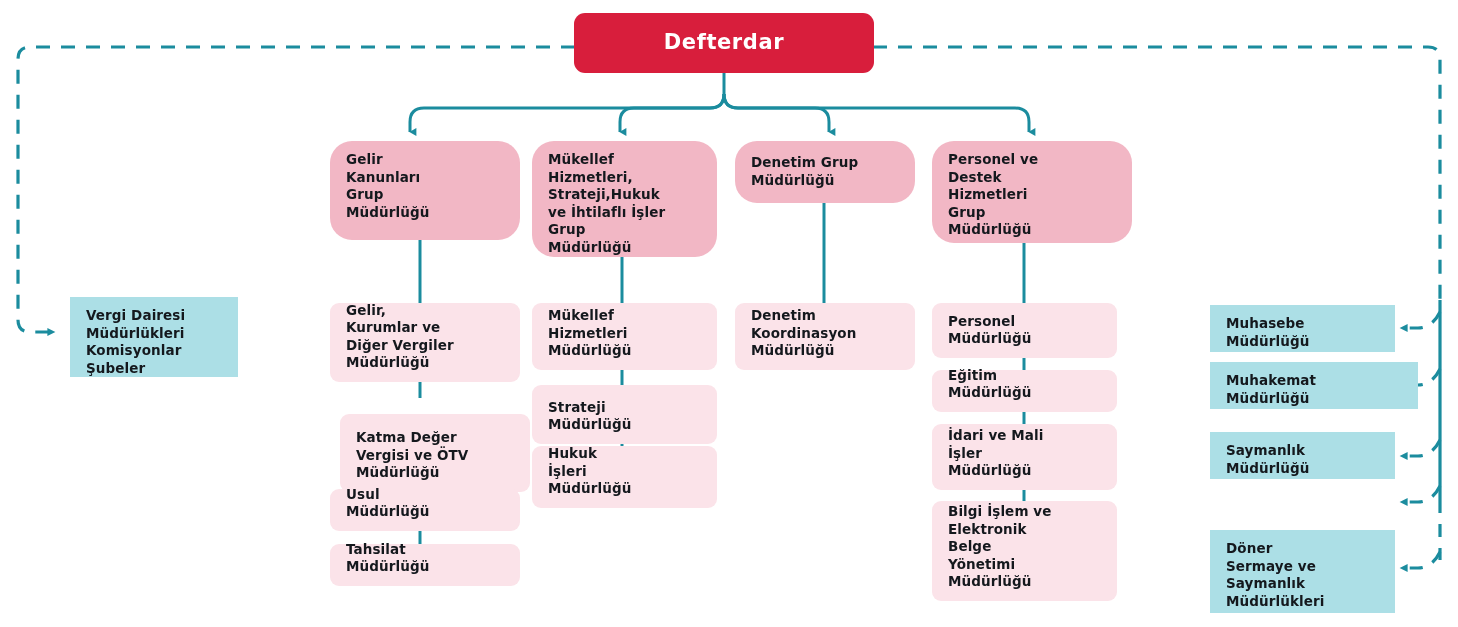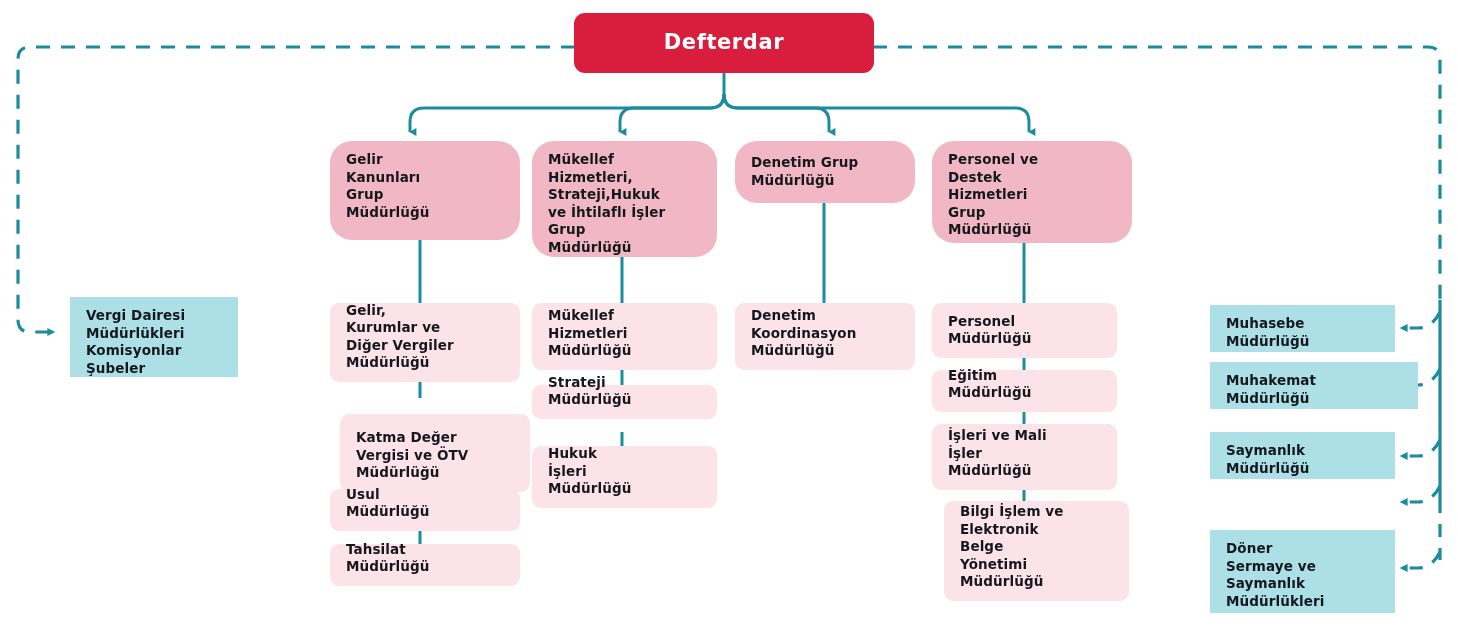--- a/index.html
+++ b/index.html
@@ -176,21 +176,21 @@
 Strateji,Hukuk
 ve İhtilaflı İşler
 Grup
 Müdürlüğü</span>
   </div>
   <div class="node sub" style="left:532px; top:303px; width:185px; height:67px;">
     <span>Mükellef
 Hizmetleri
 Müdürlüğü</span>
   </div>
-  <div class="node sub" style="left:532px; top:385px; width:185px; height:34px;">
+  <div class="node sub" style="left:532px; top:385px; width:185px; height:59px;">
     <span>Strateji
 Müdürlüğü</span>
   </div>
   <div class="node sub" style="left:532px; top:446px; width:185px; height:62px;">
     <span>Hukuk
 İşleri
 Müdürlüğü</span>
   </div>
 
   <div class="node group single" style="left:735px; top:141px; width:180px; height:62px;">
@@ -212,25 +212,25 @@
   </div>
   <div class="node sub" style="left:932px; top:303px; width:185px; height:55px;">
     <span>Personel
 Müdürlüğü</span>
   </div>
   <div class="node sub" style="left:932px; top:370px; width:185px; height:42px;">
     <span>Eğitim
 Müdürlüğü</span>
   </div>
   <div class="node sub" style="left:932px; top:424px; width:185px; height:66px;">
-    <span>İşleri ve Mali
+    <span>İdari ve Mali
 İşler
 Müdürlüğü</span>
   </div>
-  <div class="node sub" style="left:932px; top:501px; width:185px; height:100px;margin-left:12px;">
+  <div class="node sub" style="left:932px; top:501px; width:185px; height:100px;">
     <span>Bilgi İşlem ve
 Elektronik
 Belge
 Yönetimi
 Müdürlüğü</span>
   </div>
 
   <div class="node aux" style="left:1210px; top:305px; width:185px; height:47px;">
     <span>Muhasebe
 Müdürlüğü</span>

